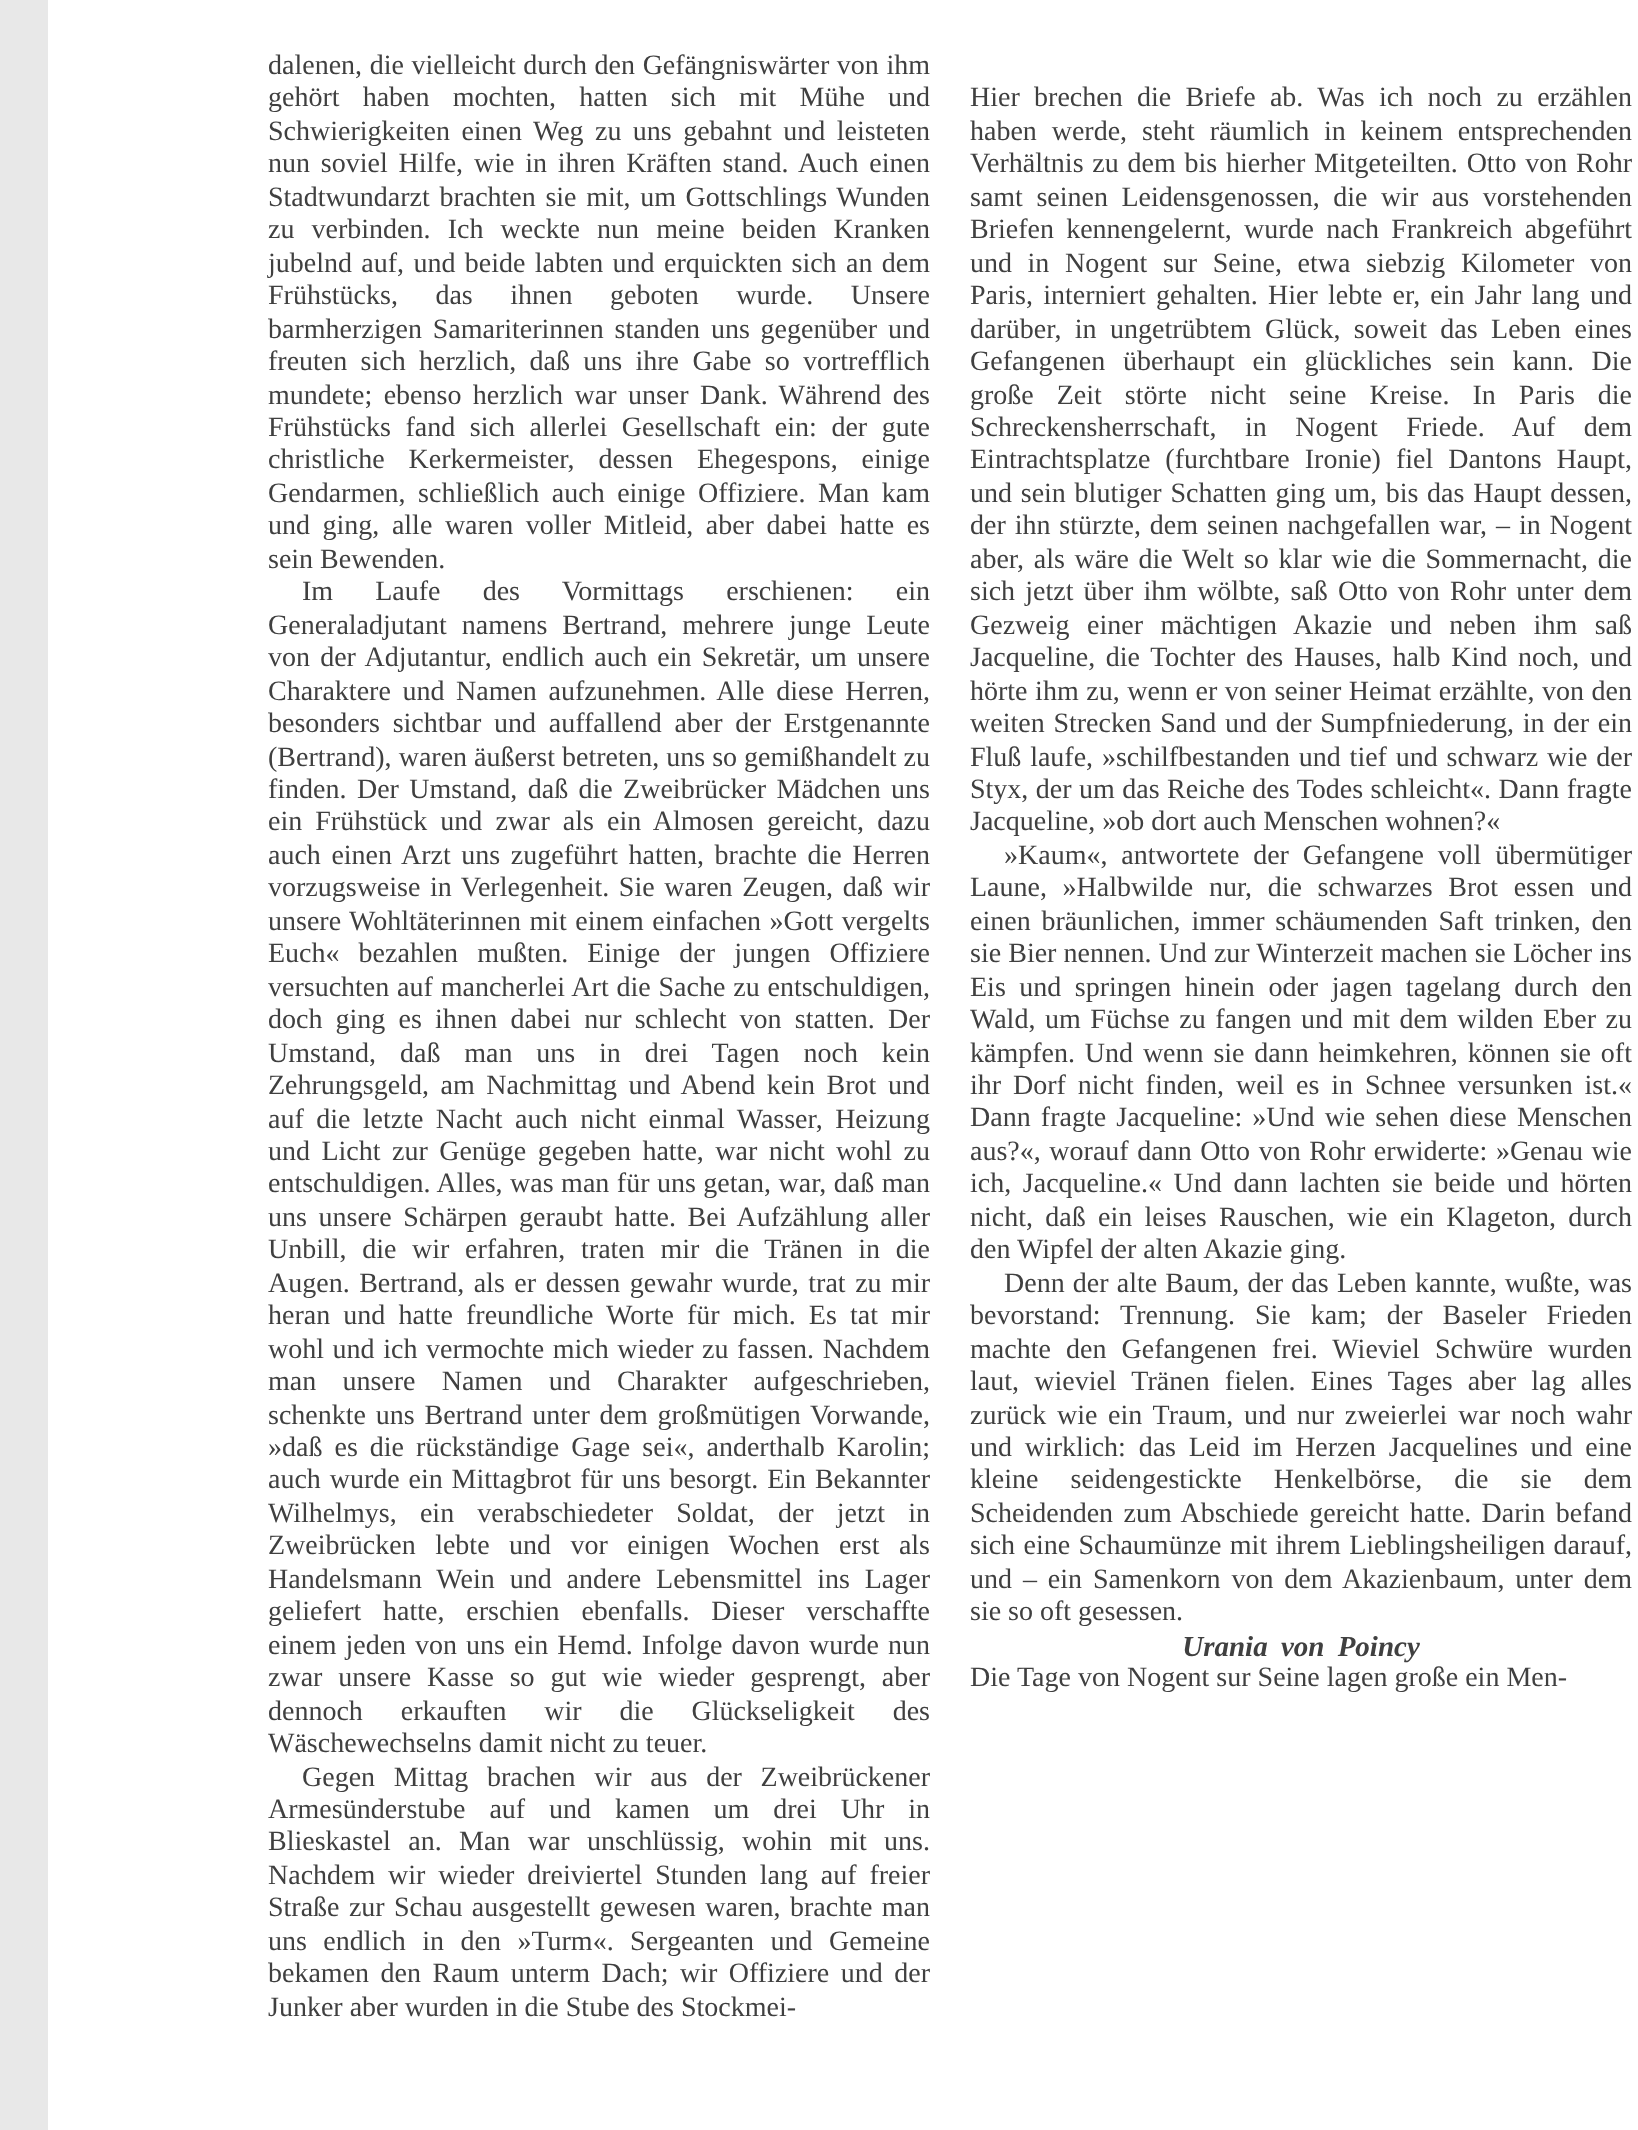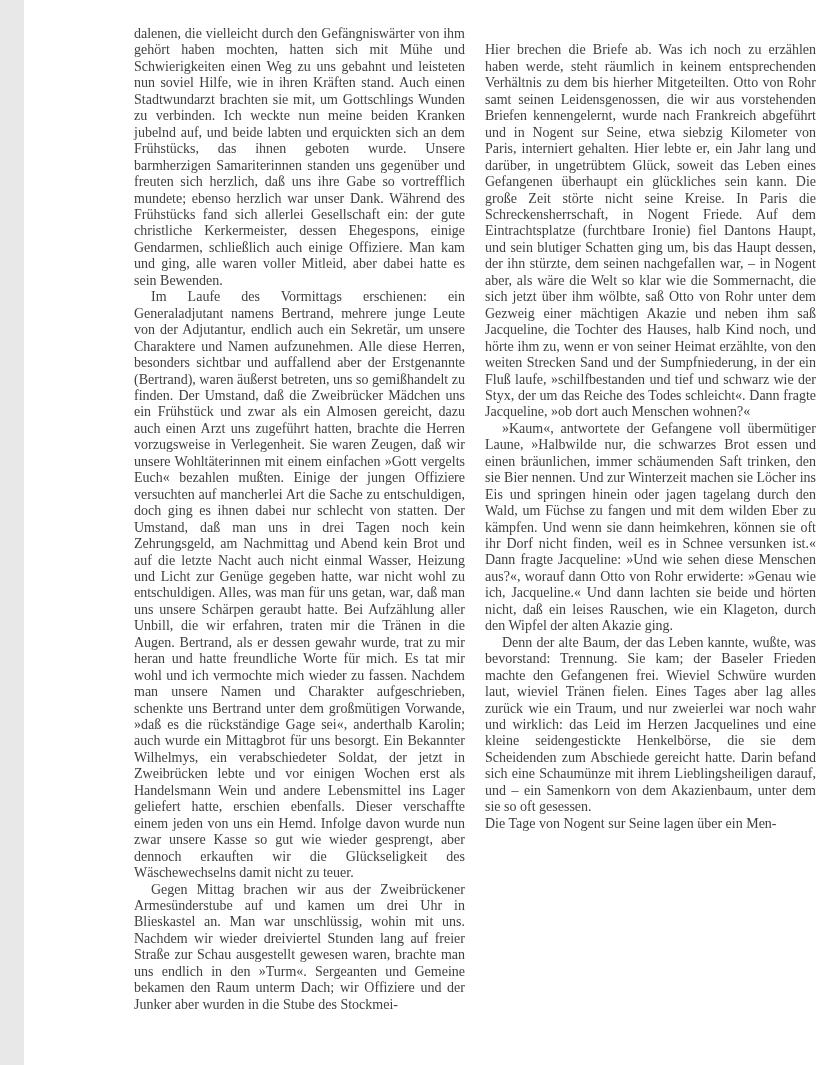--- a/index.html
+++ b/index.html
@@ -59,17 +59,18 @@
   <div class="col col-left">
     <p>dalenen, die vielleicht durch den Gefängniswärter von ihm gehört haben mochten, hatten sich mit Mühe und Schwierigkeiten einen Weg zu uns gebahnt und leisteten nun soviel Hilfe, wie in ihren Kräften stand. Auch einen Stadtwundarzt brachten sie mit, um Gottschlings Wunden zu verbinden. Ich weckte nun meine beiden Kranken jubelnd auf, und beide labten und erquickten sich an dem Frühstücks, das ihnen geboten wurde. Unsere barmherzigen Samariterinnen standen uns gegenüber und freuten sich herzlich, daß uns ihre Gabe so vortrefflich mundete; ebenso herzlich war unser Dank. Während des Frühstücks fand sich allerlei Gesellschaft ein: der gute christliche Kerkermeister, dessen Ehegespons, einige Gendarmen, schließlich auch einige Offiziere. Man kam und ging, alle waren voller Mitleid, aber dabei hatte es sein Bewenden.</p>
     <p class="indent">Im Laufe des Vormittags erschienen: ein Generaladjutant namens Bertrand, mehrere junge Leute von der Adjutantur, endlich auch ein Sekretär, um unsere Charaktere und Namen aufzunehmen. Alle diese Herren, besonders sichtbar und auffallend aber der Erstgenannte (Bertrand), waren äußerst betreten, uns so gemißhandelt zu finden. Der Umstand, daß die Zweibrücker Mädchen uns ein Frühstück und zwar als ein Almosen gereicht, dazu auch einen Arzt uns zugeführt hatten, brachte die Herren vorzugsweise in Verlegenheit. Sie waren Zeugen, daß wir unsere Wohltäterinnen mit einem einfachen »Gott vergelts Euch« bezahlen mußten. Einige der jungen Offiziere versuchten auf mancherlei Art die Sache zu entschuldigen, doch ging es ihnen dabei nur schlecht von statten. Der Umstand, daß man uns in drei Tagen noch kein Zehrungsgeld, am Nachmittag und Abend kein Brot und auf die letzte Nacht auch nicht einmal Wasser, Heizung und Licht zur Genüge gegeben hatte, war nicht wohl zu entschuldigen. Alles, was man für uns getan, war, daß man uns unsere Schärpen geraubt hatte. Bei Aufzählung aller Unbill, die wir erfahren, traten mir die Tränen in die Augen. Bertrand, als er dessen gewahr wurde, trat zu mir heran und hatte freundliche Worte für mich. Es tat mir wohl und ich vermochte mich wieder zu fassen. Nachdem man unsere Namen und Charakter aufgeschrieben, schenkte uns Bertrand unter dem großmütigen Vorwande, »daß es die rückständige Gage sei«, anderthalb Karolin; auch wurde ein Mittagbrot für uns besorgt. Ein Bekannter Wilhelmys, ein verabschiedeter Soldat, der jetzt in Zweibrücken lebte und vor einigen Wochen erst als Handelsmann Wein und andere Lebensmittel ins Lager geliefert hatte, erschien ebenfalls. Dieser verschaffte einem jeden von uns ein Hemd. Infolge davon wurde nun zwar unsere Kasse so gut wie wieder gesprengt, aber dennoch erkauften wir die Glückseligkeit des Wäschewechselns damit nicht zu teuer.</p>
     <p class="indent">Gegen Mittag brachen wir aus der Zweibrückener Armesünderstube auf und kamen um drei Uhr in Blieskastel an. Man war unschlüssig, wohin mit uns. Nachdem wir wieder dreiviertel Stunden lang auf freier Straße zur Schau ausgestellt gewesen waren, brachte man uns endlich in den »Turm«. Sergeanten und Gemeine bekamen den Raum unterm Dach; wir Offiziere und der Junker aber wurden in die Stube des Stockmei-</p>
   </div>
 
   <div class="col col-right">
     <p class="gap-before">Hier brechen die Briefe ab. Was ich noch zu erzählen haben werde, steht räumlich in keinem entsprechenden Verhältnis zu dem bis hierher Mitgeteilten. Otto von Rohr samt seinen Leidensgenossen, die wir aus vorstehenden Briefen kennengelernt, wurde nach Frankreich abgeführt und in Nogent sur Seine, etwa siebzig Kilometer von Paris, interniert gehalten. Hier lebte er, ein Jahr lang und darüber, in ungetrübtem Glück, soweit das Leben eines Gefangenen überhaupt ein glückliches sein kann. Die große Zeit störte nicht seine Kreise. In Paris die Schreckensherrschaft, in Nogent Friede. Auf dem Eintrachtsplatze (furchtbare Ironie) fiel Dantons Haupt, und sein blutiger Schatten ging um, bis das Haupt dessen, der ihn stürzte, dem seinen nachgefallen war, – in Nogent aber, als wäre die Welt so klar wie die Sommernacht, die sich jetzt über ihm wölbte, saß Otto von Rohr unter dem Gezweig einer mächtigen Akazie und neben ihm saß Jacqueline, die Tochter des Hauses, halb Kind noch, und hörte ihm zu, wenn er von seiner Heimat erzählte, von den weiten Strecken Sand und der Sumpfniederung, in der ein Fluß laufe, »schilfbestanden und tief und schwarz wie der Styx, der um das Reiche des Todes schleicht«. Dann fragte Jacqueline, »ob dort auch Menschen wohnen?«</p>
     <p class="indent">»Kaum«, antwortete der Gefangene voll übermütiger Laune, »Halbwilde nur, die schwarzes Brot essen und einen bräunlichen, immer schäumenden Saft trinken, den sie Bier nennen. Und zur Winterzeit machen sie Löcher ins Eis und springen hinein oder jagen tagelang durch den Wald, um Füchse zu fangen und mit dem wilden Eber zu kämpfen. Und wenn sie dann heimkehren, können sie oft ihr Dorf nicht finden, weil es in Schnee versunken ist.« Dann fragte Jacqueline: »Und wie sehen diese Menschen aus?«, worauf dann Otto von Rohr erwiderte: »Genau wie ich, Jacqueline.« Und dann lachten sie beide und hörten nicht, daß ein leises Rauschen, wie ein Klageton, durch den Wipfel der alten Akazie ging.</p>
     <p class="indent">Denn der alte Baum, der das Leben kannte, wußte, was bevorstand: Trennung. Sie kam; der Baseler Frieden machte den Gefangenen frei. Wieviel Schwüre wurden laut, wieviel Tränen fielen. Eines Tages aber lag alles zurück wie ein Traum, und nur zweierlei war noch wahr und wirklich: das Leid im Herzen Jacquelines und eine kleine seidengestickte Henkelbörse, die sie dem Scheidenden zum Abschiede gereicht hatte. Darin befand sich eine Schaumünze mit ihrem Lieblingsheiligen darauf, und – ein Samenkorn von dem Akazienbaum, unter dem sie so oft gesessen.</p>
-    <p>Die Tage von Nogent sur Seine lagen über ein Men-</p>
+    <p class="section-heading">Urania von Poincy</p>
+    <p>Die Tage von Nogent sur Seine lagen große ein Men-</p>
   </div>
 
 
 </div>
 
 </body></html>

